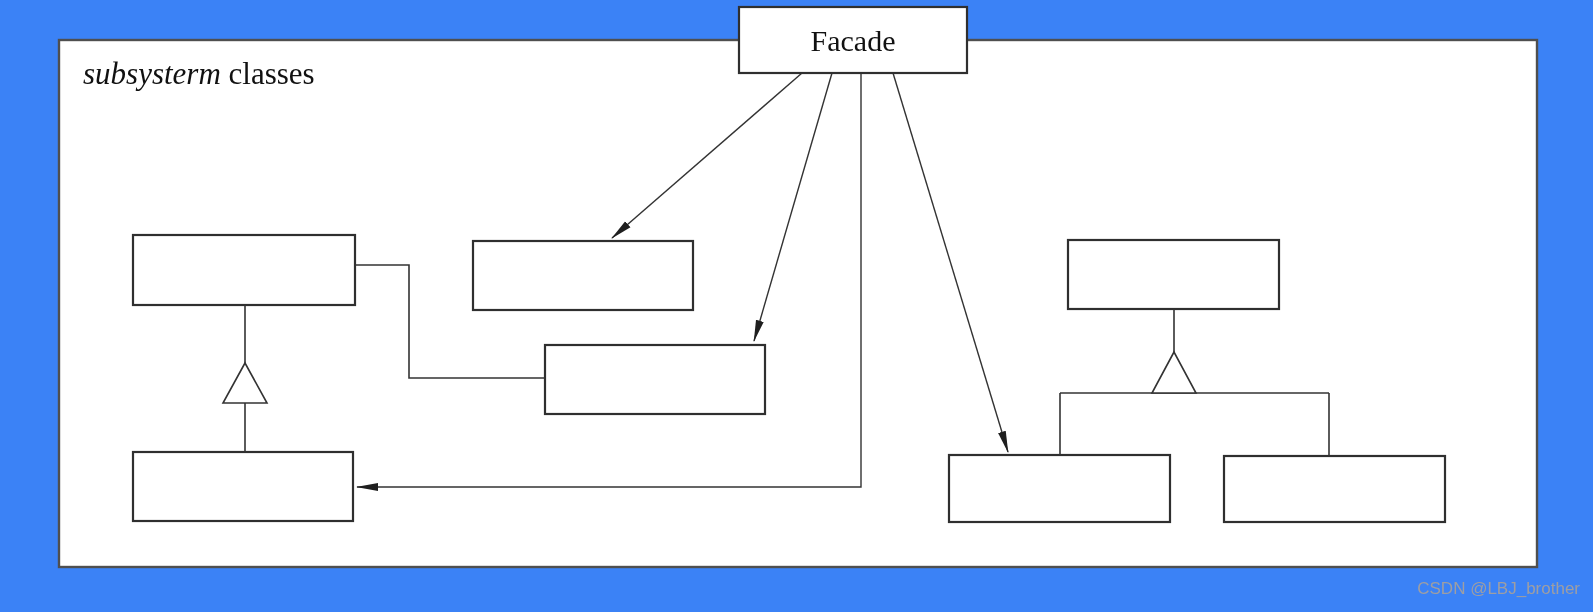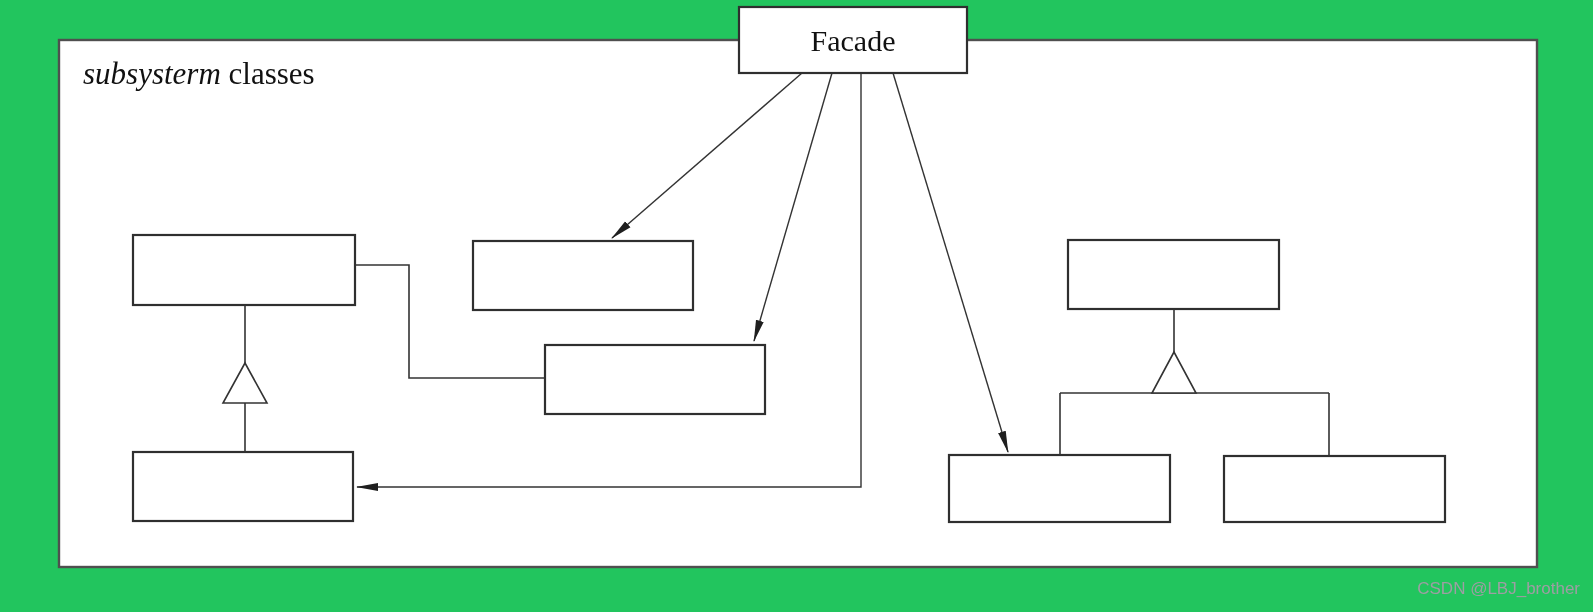--- a/index.html
+++ b/index.html
@@ -1,16 +1,16 @@
 <!DOCTYPE html>
 <html><head>
 <meta charset="utf-8">
 <style>
   html, body { margin: 0; padding: 0; background: #ffffff; }
-  .stage { position: relative; width: 1593px; height: 612px; background: #22c55e; overflow: hidden; }
+  .stage { position: relative; width: 1593px; height: 612px; background: #3b82f6; overflow: hidden; }
   svg { display: block; }
   .diagram-serif { font-family: "Liberation Serif", "DejaVu Serif", serif; }
   .watermark-sans { font-family: "Liberation Sans", "DejaVu Sans", sans-serif; }
 </style>
 </head>
 <body>
 
 <div class="stage">
   <svg width="1593" height="612" viewBox="0 0 1593 612">
 

